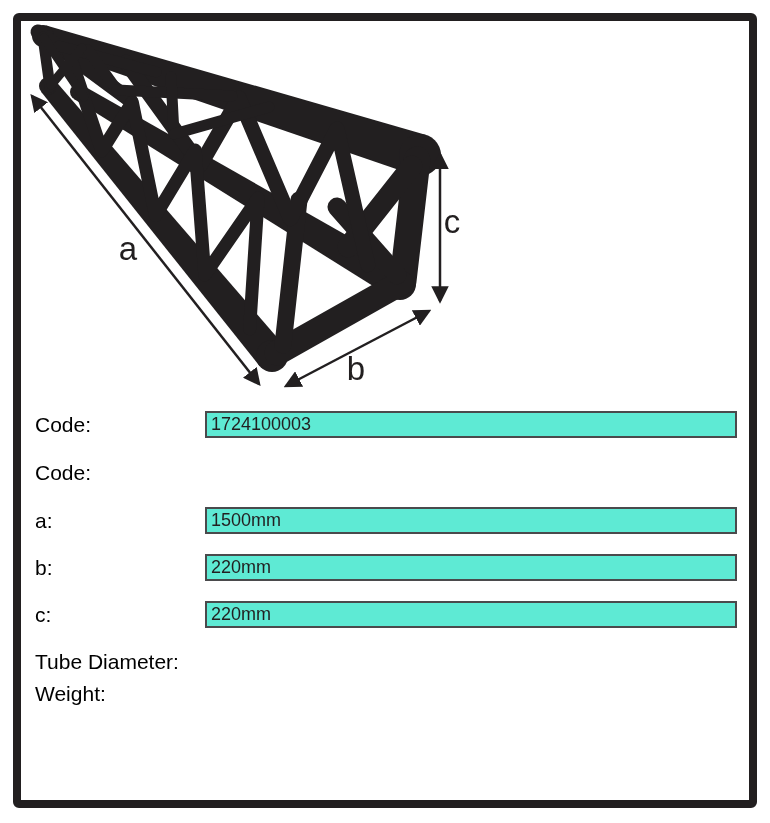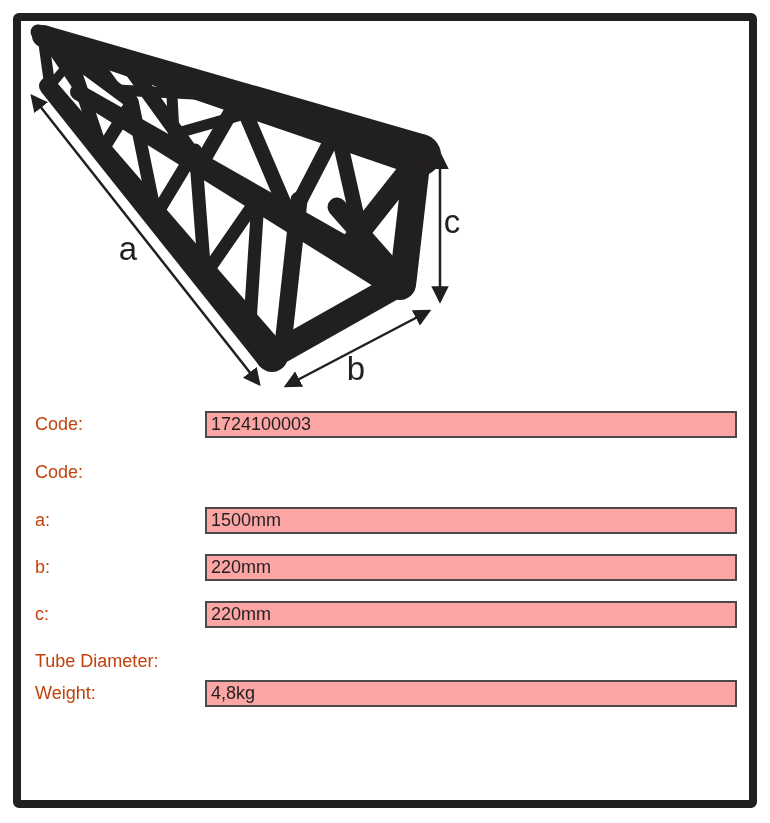--- a/index.html
+++ b/index.html
@@ -35,33 +35,33 @@
   svg.drawing text {
     font-family: "Liberation Sans", "DejaVu Sans", sans-serif;
     font-size: 33px;
     fill: #221f20;
   }
   .spec-row { position: absolute; left: 0; width: 770px; height: 27px; }
   .spec-label {
     position: absolute;
     left: 35px;
     top: 0;
-    font-size: 18px;
+    font-size: 21px;
     line-height: 27px;
-    color: #c2410c;
+    color: #000000;
     white-space: nowrap;
   }
   .spec-box {
     position: absolute;
     left: 205px;
     top: 0;
     width: 532px;
     height: 27px;
     box-sizing: border-box;
-    background: #fca5a5;
+    background: #5eead4;
     border: 2px solid #4a4a4c;
   }
   .spec-value {
     position: absolute;
     left: 4px;
     top: 0;
     font-size: 18px;
     line-height: 23px;
     color: #221f20;
     white-space: nowrap;
@@ -162,22 +162,19 @@
         <span class="spec-value">220mm</span>
       </div>
     </div>
 
     <div class="spec-row" style="top:648px">
       <span class="spec-label">Tube Diameter:</span>
     </div>
 
     <div class="spec-row" style="top:680px">
       <span class="spec-label">Weight:</span>
-      <div class="spec-box">
-        <span class="spec-value">4,8kg</span>
-      </div>
     </div>
 
     <div class="spec-row" style="top:742px">
     </div>
 
   </div>
 </div>
 
 </body></html>

